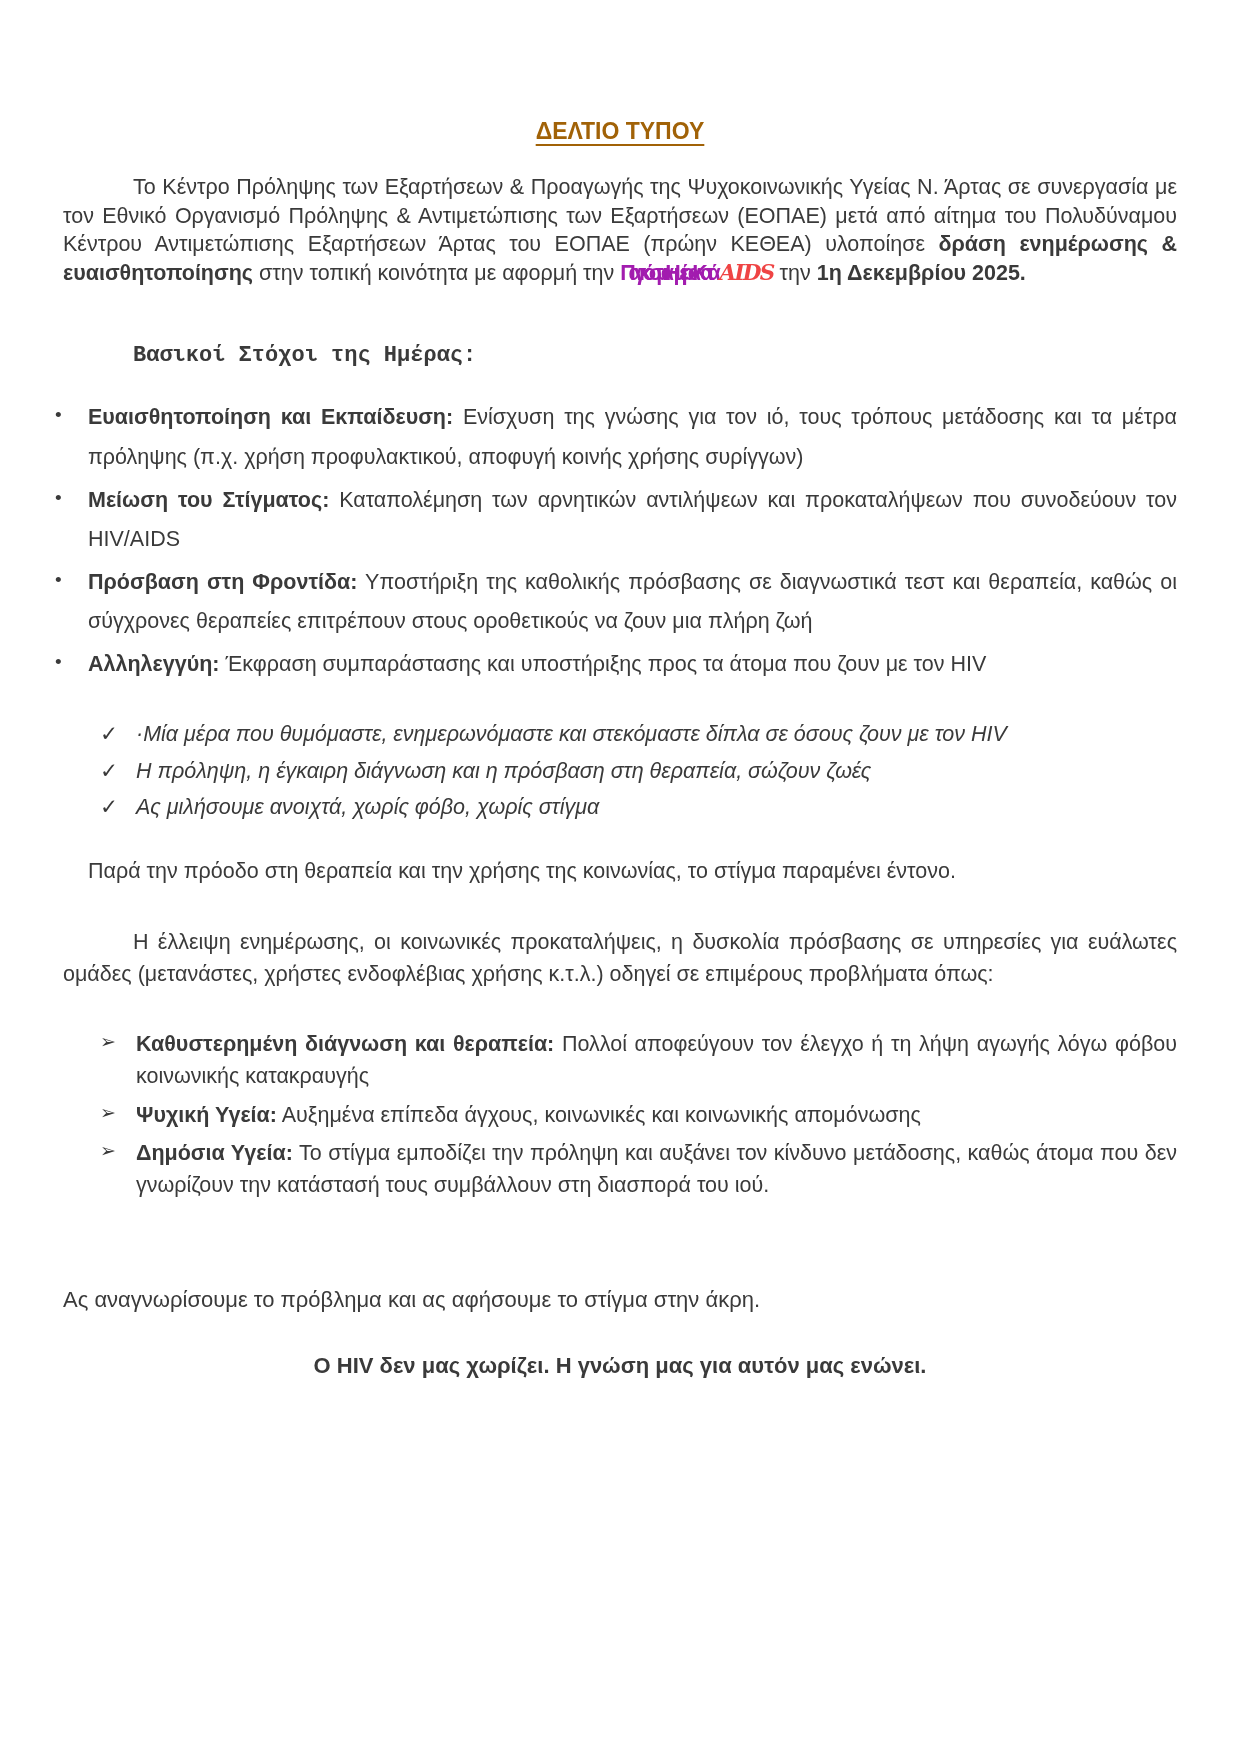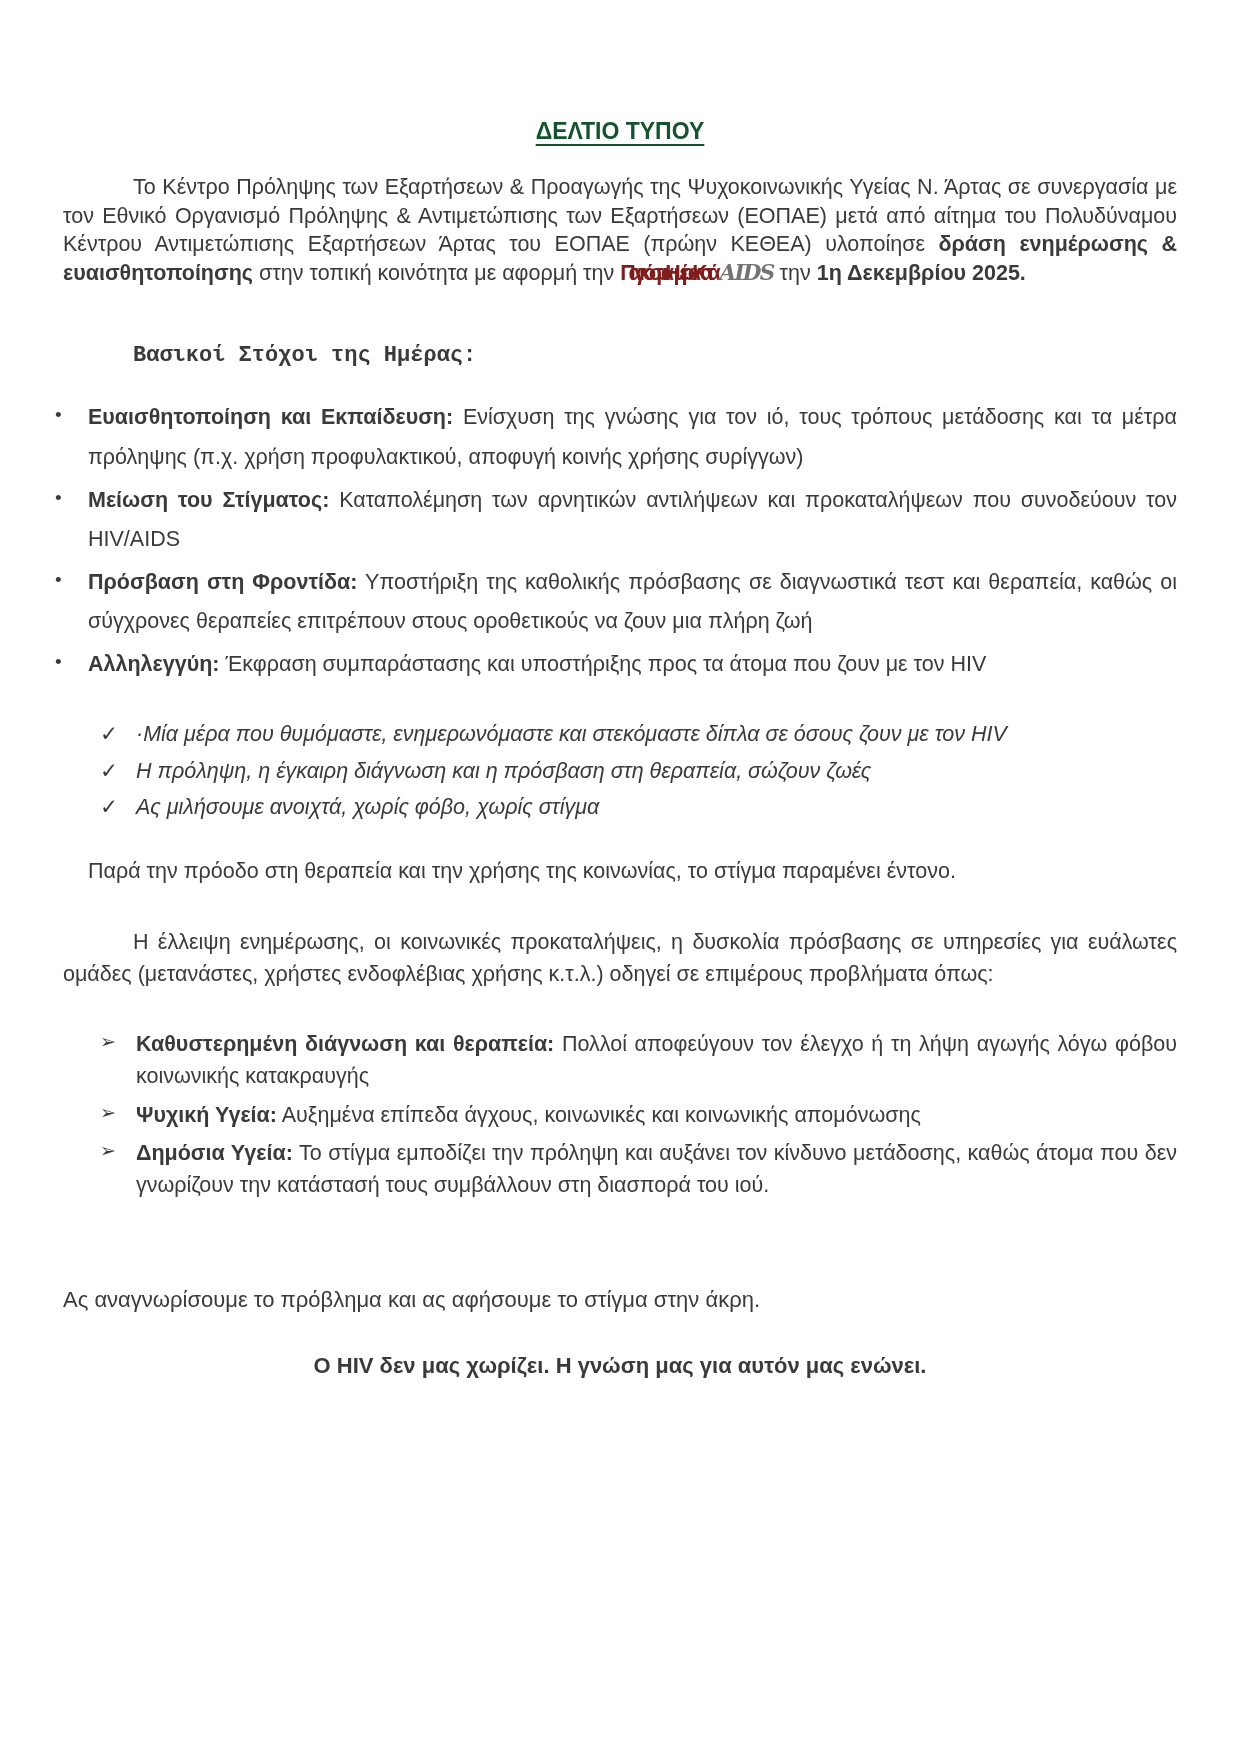--- a/index.html
+++ b/index.html
@@ -12,39 +12,39 @@
   .page {
     box-sizing: border-box;
     width: 1240px; height: 1755px;
     padding: 118px 63px 0 63px;
     font-size: 21.5px;
   }
   .doc-title {
     text-align: center;
     font-size: 23px;
     font-weight: bold;
-    color: #14532d;
+    color: #a16207;
     margin: 0 0 28px 0;
   }
   .doc-title span { text-decoration: underline; text-underline-offset: 5px; }
   p { margin: 0; }
   .p-intro {
     text-align: justify;
     text-indent: 70px;
     line-height: 1.33;
   }
   .p-intro b { font-weight: bold; }
   .overlap-run {
-    color: #7f1d1d;
+    color: #a21caf;
     font-weight: bold;
     letter-spacing: -0.34em;
     white-space: nowrap;
   }
   .aids-script {
-    color: #737373;
+    color: #ef4444;
     font-family: "DejaVu Serif", serif;
     font-style: italic;
     font-weight: bold;
     letter-spacing: -0.08em;
     margin-left: 6px;
   }
   .p-italic {
     font-style: italic;
     text-align: justify;
     text-indent: 70px;

